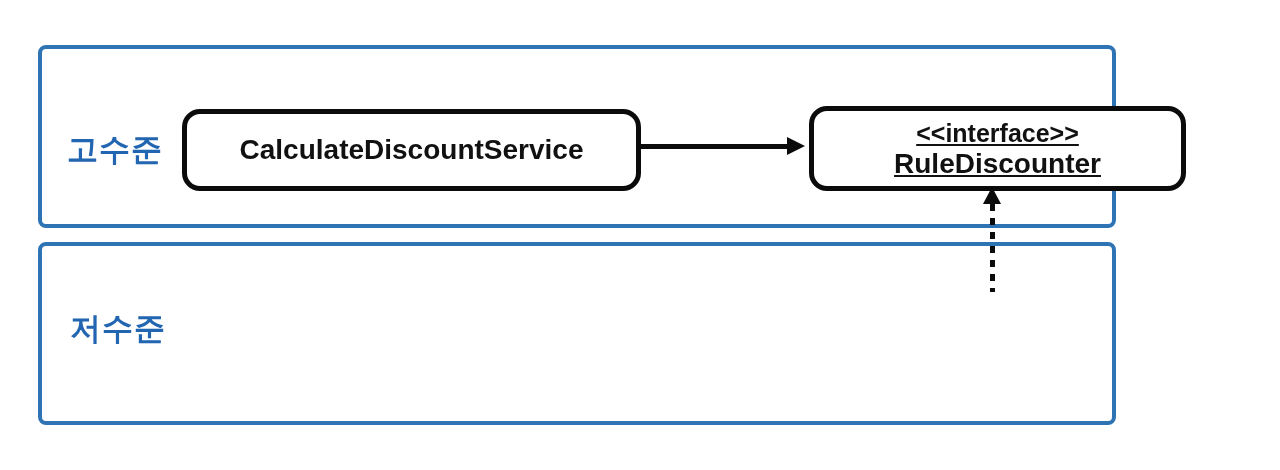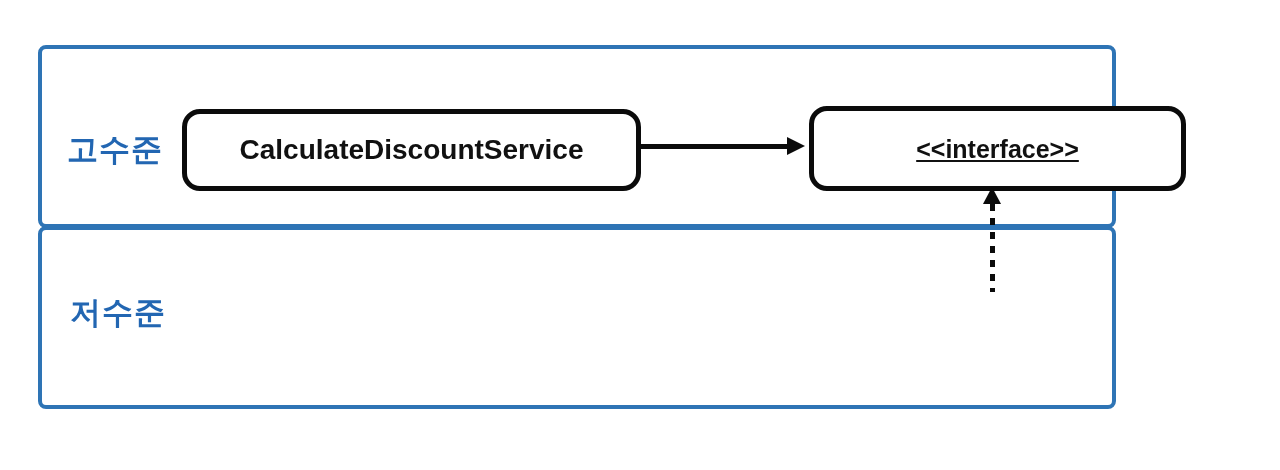--- a/index.html
+++ b/index.html
@@ -18,21 +18,21 @@
   }
   .canvas{
     position:relative;width:1280px;height:470px;background:var(--bg);
   }
   .layer{
     position:absolute;left:38px;width:1078px;height:183px;
     border:4px solid var(--layer-border);
     border-radius:8px;background:var(--bg);
   }
   .layer-high{top:45px;}
-  .layer-low{top:226px;}
+  .layer-low{top:242px;}
   .layer-label{
     position:absolute;
     color:var(--layer-label-text);
     font-weight:700;font-size:31px;line-height:34px;
     letter-spacing:1px;white-space:nowrap;
   }
   .layer-high .layer-label{left:25px;top:84px;}
   .layer-low .layer-label{left:28px;top:66px;}
   .node{
     position:absolute;
@@ -79,20 +79,21 @@
 
   <div class="layer layer-high">
     <span class="layer-label">고수준</span>
 
     <div class="node service-node">
       <span class="node-line">CalculateDiscountService</span>
     </div>
 
     <div class="node interface-node">
       <span class="node-line-small">&lt;&lt;interface&gt;&gt;</span>
+      <span class="node-line">RuleDiscounter</span>
     </div>
   </div>
 
   <div class="layer layer-low">
     <span class="layer-label">저수준</span>
 
   </div>
 
   <div class="solid-arrow-shaft"></div>
   <div class="solid-arrow-head"></div>

